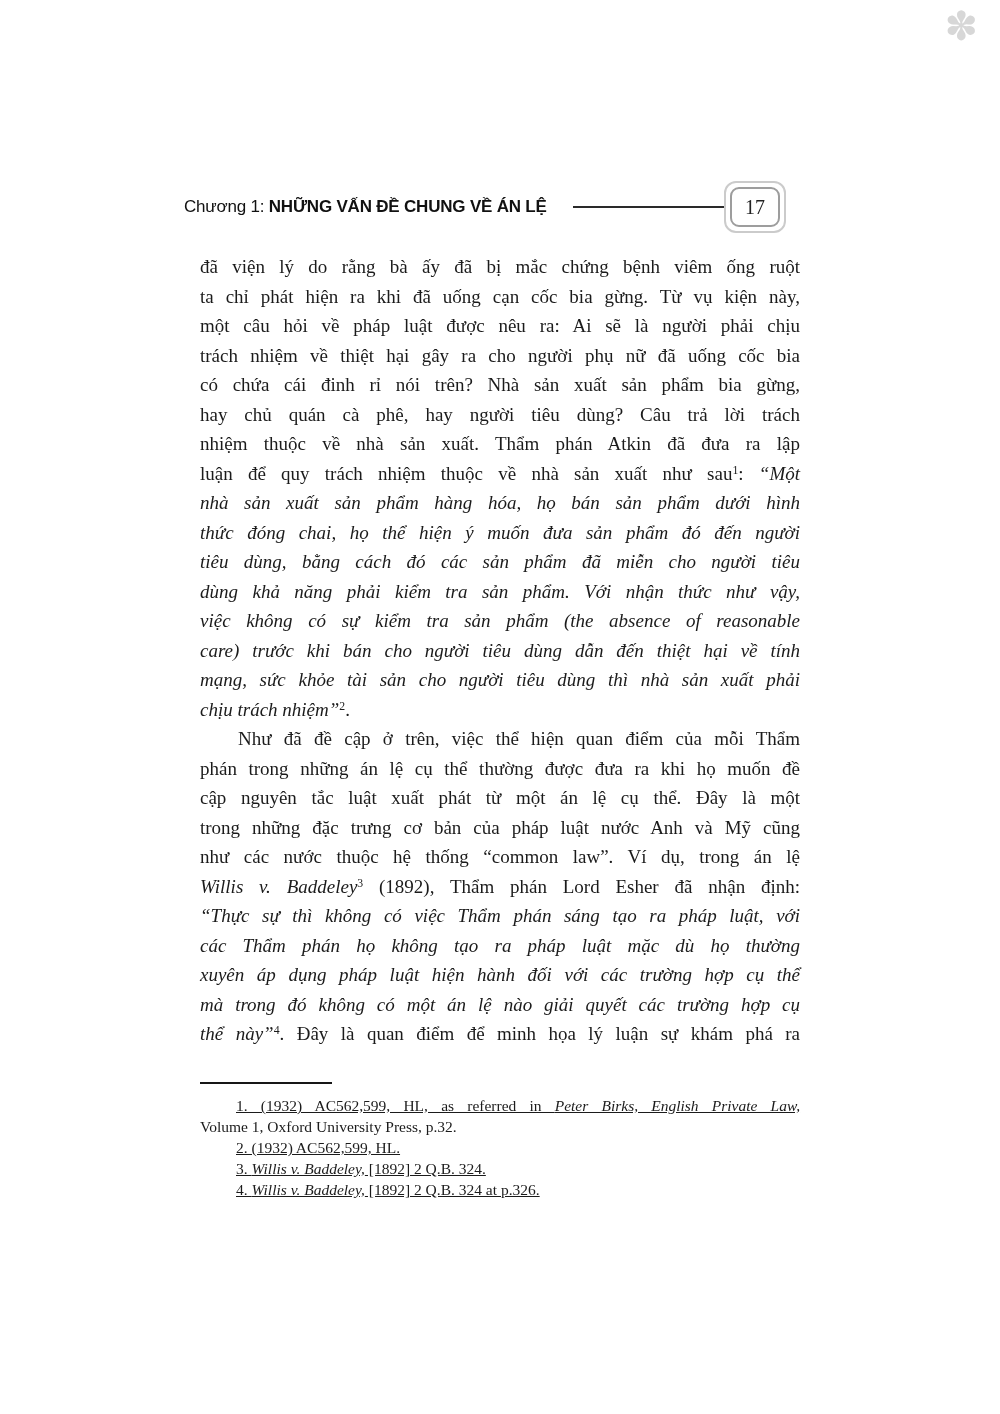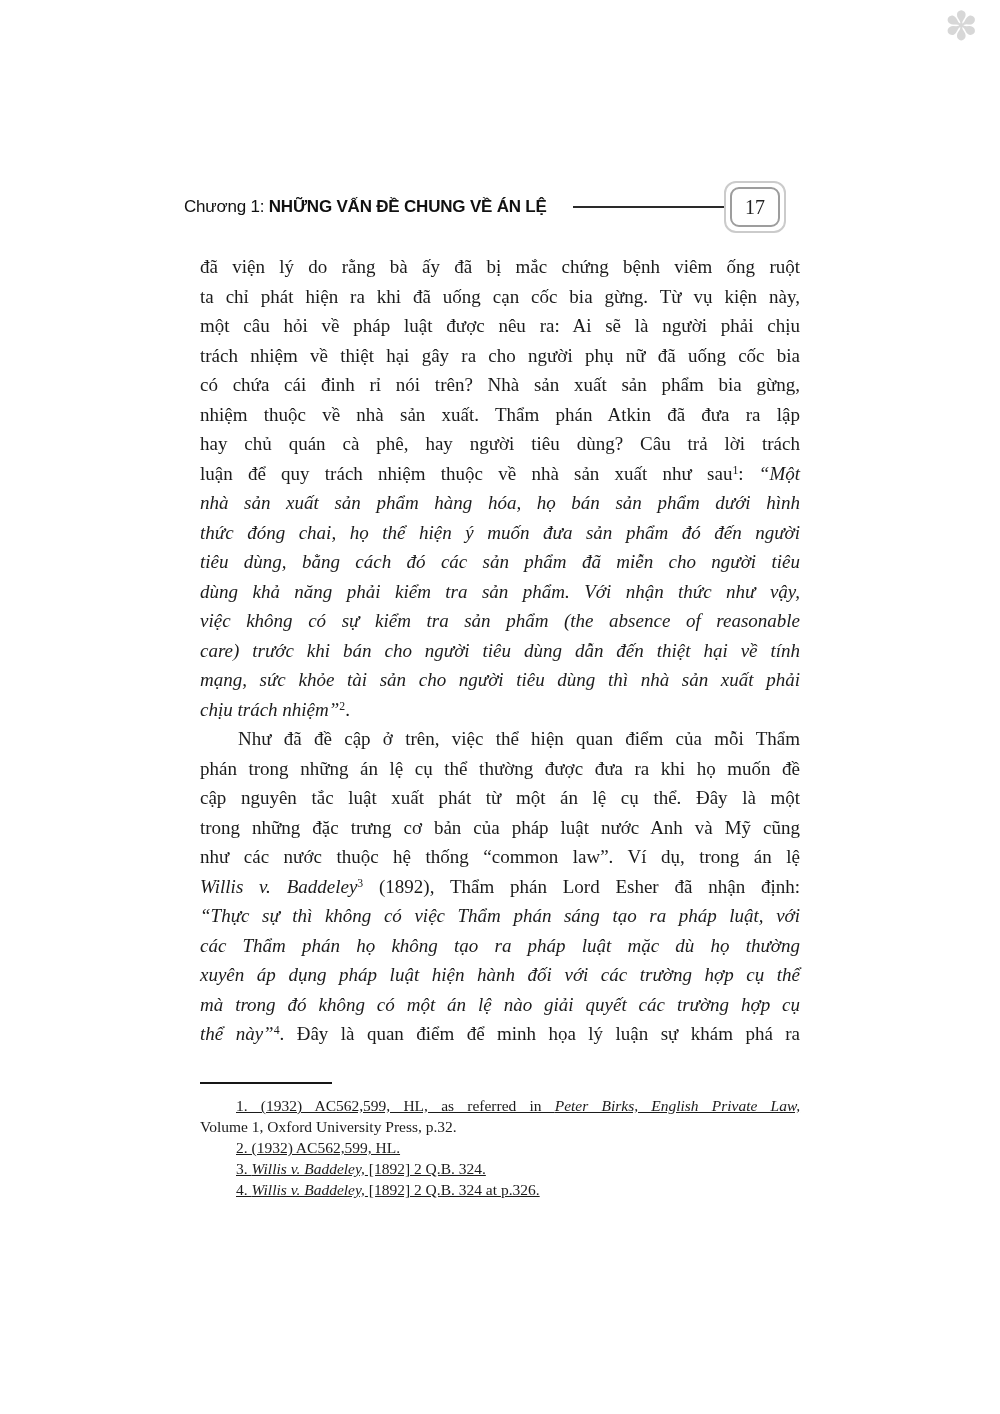--- a/index.html
+++ b/index.html
@@ -133,22 +133,22 @@
       <div class="pagebox-inner">17</div>
     </div>
   </div>
 
   <div class="body-text">
       <div class="bline"><span>đã viện lý do rằng bà ấy đã bị mắc chứng bệnh viêm ống ruột</span></div>
       <div class="bline"><span>ta chỉ phát hiện ra khi đã uống cạn cốc bia gừng. Từ vụ kiện này,</span></div>
       <div class="bline"><span>một câu hỏi về pháp luật được nêu ra: Ai sẽ là người phải chịu</span></div>
       <div class="bline"><span>trách nhiệm về thiệt hại gây ra cho người phụ nữ đã uống cốc bia</span></div>
       <div class="bline"><span>có chứa cái đinh rỉ nói trên? Nhà sản xuất sản phẩm bia gừng,</span></div>
+      <div class="bline"><span>hay chủ quán cà phê, hay người tiêu dùng? Câu trả lời trách</span></div>
       <div class="bline"><span>nhiệm thuộc về nhà sản xuất. Thẩm phán Atkin đã đưa ra lập</span></div>
-      <div class="bline"><span>hay chủ quán cà phê, hay người tiêu dùng? Câu trả lời trách</span></div>
       <div class="bline"><span>luận để quy trách nhiệm thuộc về nhà sản xuất như sau</span><sup>1</sup><span>: </span><span class="it">“Một</span></div>
       <div class="bline"><span class="it">nhà sản xuất sản phẩm hàng hóa, họ bán sản phẩm dưới hình</span></div>
       <div class="bline"><span class="it">thức đóng chai, họ thể hiện ý muốn đưa sản phẩm đó đến người</span></div>
       <div class="bline"><span class="it">tiêu dùng, bằng cách đó các sản phẩm đã miễn cho người tiêu</span></div>
       <div class="bline"><span class="it">dùng khả năng phải kiểm tra sản phẩm. Với nhận thức như vậy,</span></div>
       <div class="bline"><span class="it">việc không có sự kiểm tra sản phẩm (the absence of reasonable</span></div>
       <div class="bline"><span class="it">care) trước khi bán cho người tiêu dùng dẫn đến thiệt hại về tính</span></div>
       <div class="bline"><span class="it">mạng, sức khỏe tài sản cho người tiêu dùng thì nhà sản xuất phải</span></div>
       <div class="bline end"><span class="it">chịu trách nhiệm”</span><sup>2</sup><span>.</span></div>
       <div class="bline ind"><span>Như đã đề cập ở trên, việc thể hiện quan điểm của mỗi Thẩm</span></div>

